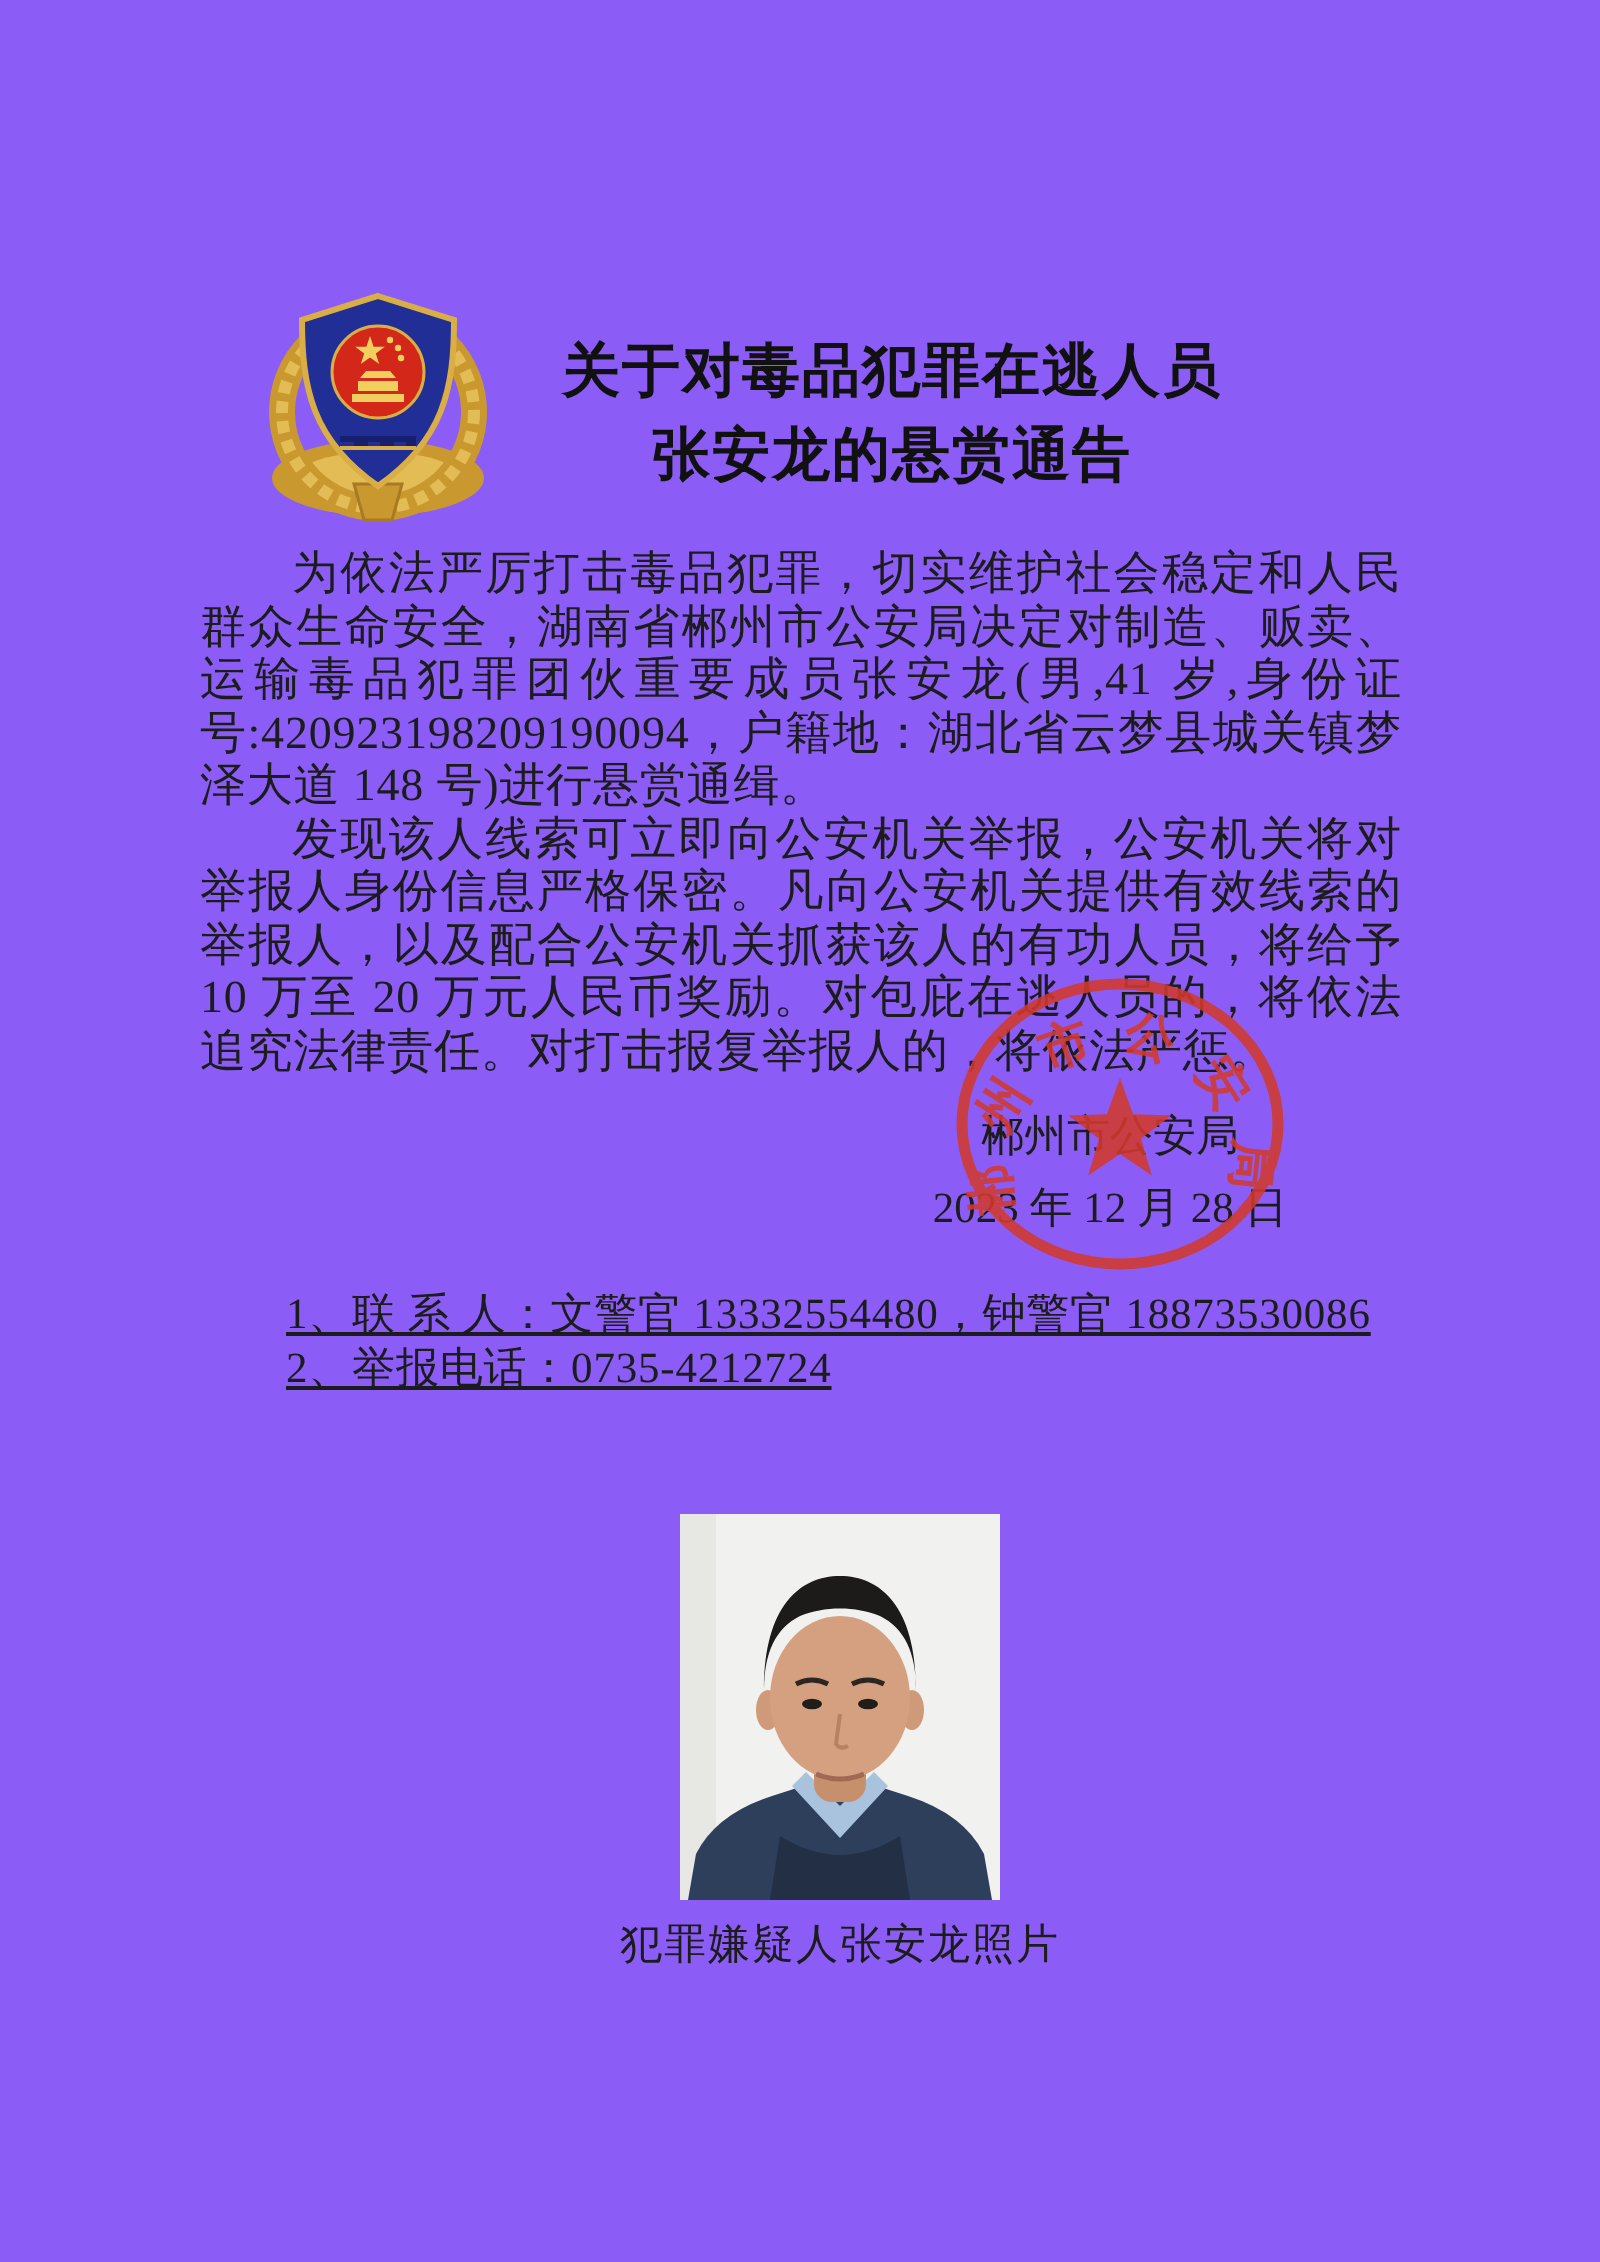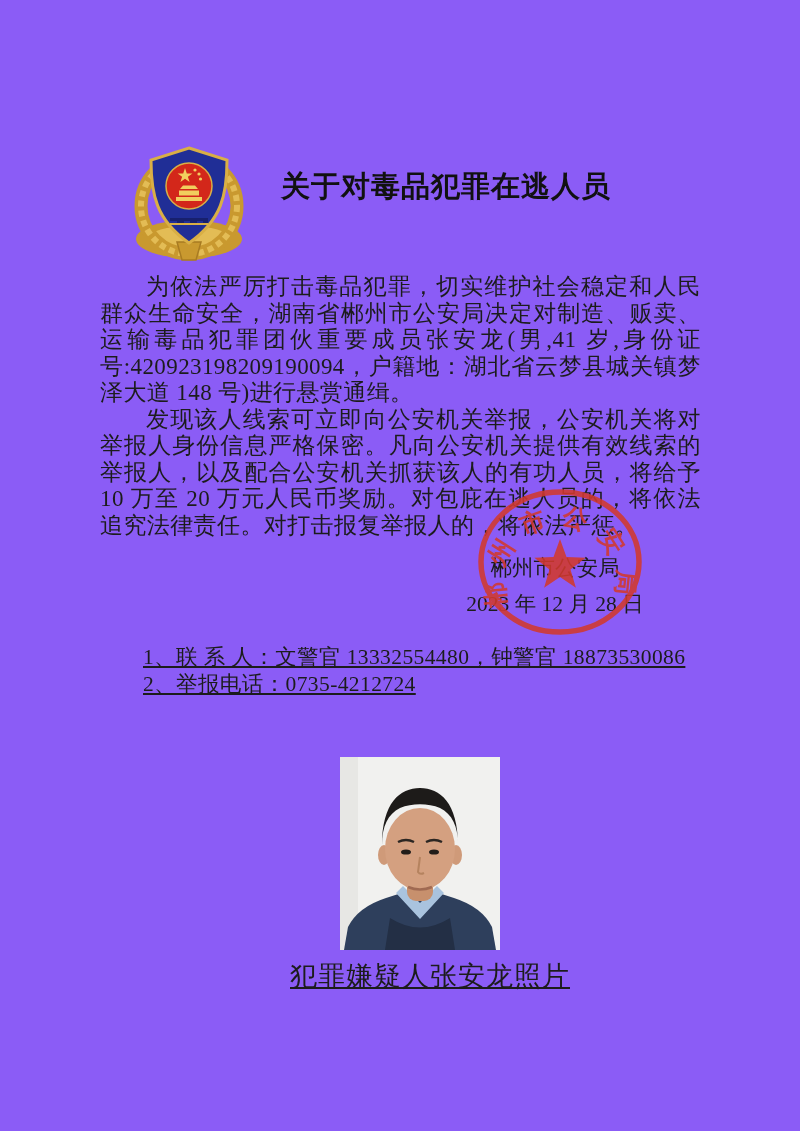--- a/index.html
+++ b/index.html
@@ -35,21 +35,21 @@
   
   .contacts{
     position:absolute;left:100px;top:644px;width:601px;
     font-size:21.5px;line-height:26.5px;text-align:justify;letter-spacing:0.4px;text-decoration:underline;
   }
   .contacts p{margin:0;text-indent:2em;}
   
   .photo{position:absolute;left:340px;top:757px;width:160px;height:193px;}
   .caption{
     position:absolute;left:270px;top:958px;width:300px;
-    text-align:right;font-size:27px;letter-spacing:1px;text-decoration:underline;
+    text-align:center;font-size:21px;letter-spacing:1px;
   }
 </style>
 </head>
 <body>
 
 <div id="page">
 
   <svg class="badge" viewBox="0 0 114 122" aria-hidden="true">
 
     <ellipse cx="57" cy="97" rx="53" ry="19" fill="#c9992f"></ellipse>
@@ -70,20 +70,21 @@
     <path d="M48,47 L66,47 L63,43.5 L51,43.5 Z" fill="#f1cf5e"></path>
     <rect x="47" y="48.5" width="20" height="5" fill="#f1cf5e"></rect>
     <rect x="44" y="55" width="26" height="4" fill="#f1cf5e"></rect>
 
     <path d="M38,76 h38 v5 h-5 v-2 h-6 v2 h-7 v-2 h-6 v2 h-7 v-2 h-7 Z" fill="#17206e"></path>
     <path d="M38,82 h38" stroke="#d9af45" stroke-width="2"></path>
   </svg>
 
   <div class="title">
     <div>关于对毒品犯罪在逃人员</div>
+    <div>张安龙的悬赏通告</div>
   </div>
 
   <div class="bodytext">
     <p>为依法严厉打击毒品犯罪，切实维护社会稳定和人民群众生命安全，湖南省郴州市公安局决定对制造、贩卖、运输毒品犯罪团伙重要成员张安龙(男,41 岁,身份证号:420923198209190094，户籍地：湖北省云梦县城关镇梦泽大道 148 号)进行悬赏通缉。</p>
     <p>发现该人线索可立即向公安机关举报，公安机关将对举报人身份信息严格保密。凡向公安机关提供有效线索的举报人，以及配合公安机关抓获该人的有功人员，将给予 10 万至 20 万元人民币奖励。对包庇在逃人员的，将依法追究法律责任。对打击报复举报人的，将依法严惩。</p>
   </div>
 
   <div class="signature">
     <div>郴州市公安局</div>
     <div>2023 年 12 月 28 日</div>

